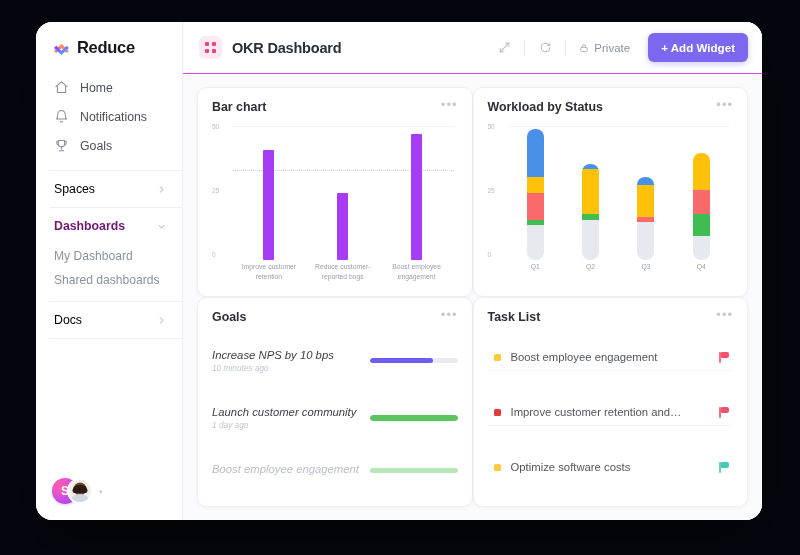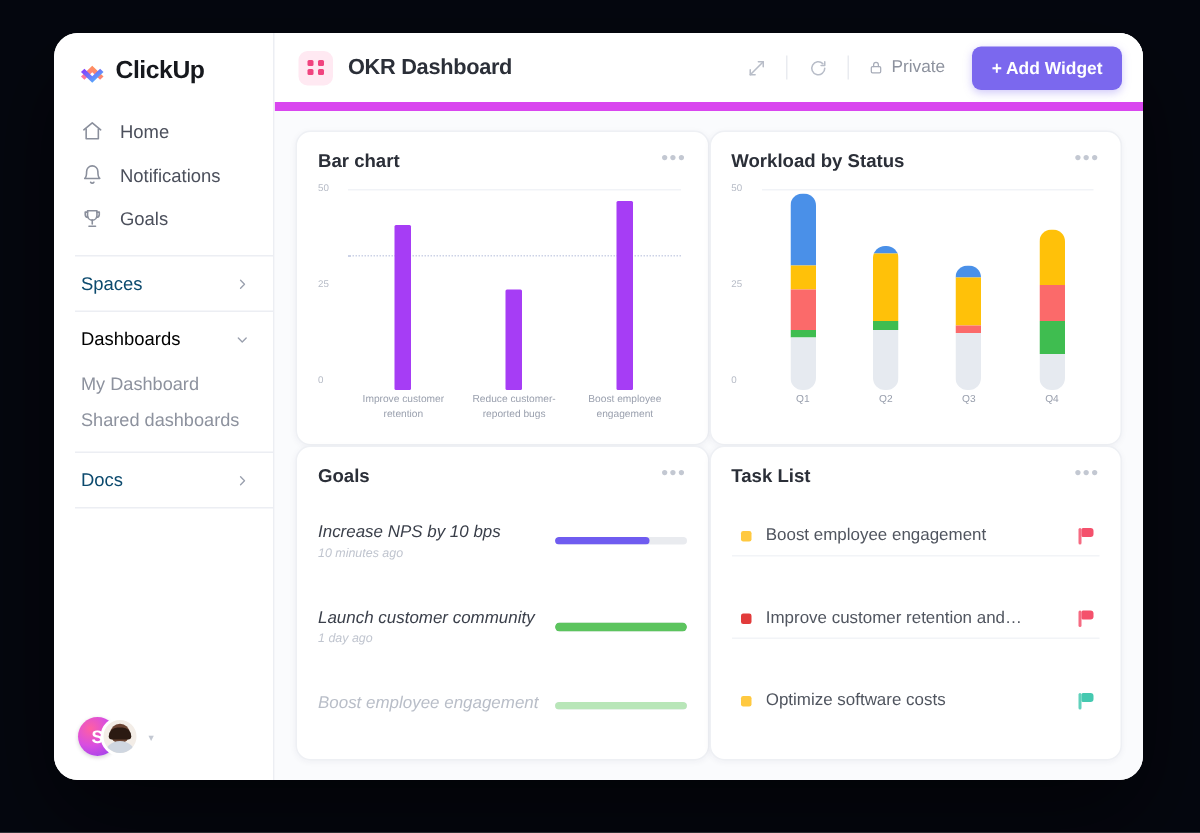--- a/index.html
+++ b/index.html
@@ -41,22 +41,22 @@
   .nav-ico { width: 15px; height: 15px; flex: 0 0 15px; color: #8a8f9c; }
   .nav-ico svg { display: block; width: 15px; height: 15px; }
   .nav-label { font-size: 12.3px; color: #4c505c; }
 
   .sb-divider { height: 1px; background: #eceef3; margin: 0 0 0 14px; }
 
   .sb-group {
     display: flex; align-items: center; justify-content: space-between;
     padding: 11px 16px 11px 18px; cursor: pointer;
   }
-  .sb-group-label { font-size: 12.3px; color: #0c4a6e; }
-  .sb-group.active .sb-group-label { font-weight: 400; color: #000000; }
+  .sb-group-label { font-size: 12.3px; color: #000000; }
+  .sb-group.active .sb-group-label { font-weight: 700; color: #701a75; }
   .chev { width: 9px; height: 9px; color: #9aa0ae; display: block; }
   .chev svg { width: 9px; height: 9px; display: block; }
 
   .sb-sub { padding: 0 0 9px 0; }
   .sb-sub-item {
     font-size: 12.1px; color: #8d929e;
     padding: 5px 16px 5px 18px; cursor: pointer;
   }
 
   .sb-footer { margin-top: auto; padding: 0 0 14px 16px; display: flex; align-items: center; }
@@ -78,21 +78,21 @@
     width: 15px; height: 8px; border-radius: 8px 8px 3px 3px; background: #2b1a12; }
   .av-photo .body { position: absolute; left: 50%; bottom: -3px; transform: translateX(-50%);
     width: 22px; height: 11px; border-radius: 11px 11px 0 0; background: #cfd6e0; }
   .av-caret { position: absolute; left: 47px; top: 12px; color: #c3c8d2; font-size: 7px; }
 
   
   .main { flex: 1; display: flex; flex-direction: column; background: #fafbfd; min-width: 0; }
 
   .topbar {
     height: 52px; flex: 0 0 52px; background: #fff;
-    border-bottom: 6px solid #d946ef;
+    border-bottom: 1px solid #d946ef;
     display: flex; align-items: center; padding: 0 14px 0 16px; gap: 10px;
   }
   .board-ico {
     width: 23px; height: 23px; border-radius: 6px; background: #ffe9f2;
     display: flex; align-items: center; justify-content: center; flex: 0 0 23px;
   }
   .board-ico .g { display: grid; grid-template-columns: 4px 4px; grid-template-rows: 4px 4px; gap: 2.5px; }
   .board-ico .g i { display: block; width: 4px; height: 4px; border-radius: 1px; background: #f0447f; }
   .page-title { font-size: 14.5px; font-weight: 600; color: #2b2f38; letter-spacing: -.2px; }
   .top-actions { margin-left: auto; display: flex; align-items: center; gap: 0; }
@@ -182,21 +182,21 @@
               </linearGradient>
               <linearGradient id="cuBot" x1="0" y1="0" x2="1" y2="1">
                 <stop offset="0" stop-color="#8930fd"></stop>
                   <stop offset="1" stop-color="#49ccf9"></stop>
               </linearGradient>
             </defs>
             <path d="M2.5 16.4 L12 7.4 L21.5 16.4 L18.6 19.1 L12 12.8 L5.4 19.1 Z" fill="url(#cuTop)"></path>
             <path d="M2.5 12.6 L5.4 9.9 L12 16.2 L18.6 9.9 L21.5 12.6 L12 21.6 Z" fill="url(#cuBot)"></path>
           </svg>
         </span>
-        <span class="brand-name">ClickUp</span>
+        <span class="brand-name">Reduce</span>
       </div>
 
       <nav class="nav-top">
         <div class="nav-item">
           <span class="nav-ico">
             <svg viewBox="0 0 24 24" fill="none" stroke="currentColor" stroke-width="1.7" stroke-linecap="round" stroke-linejoin="round">
                 <path d="M3 10.5 12 3l9 7.5"></path>
                 <path d="M5.5 9.6V20h13V9.6"></path>
               </svg>
           </span>

